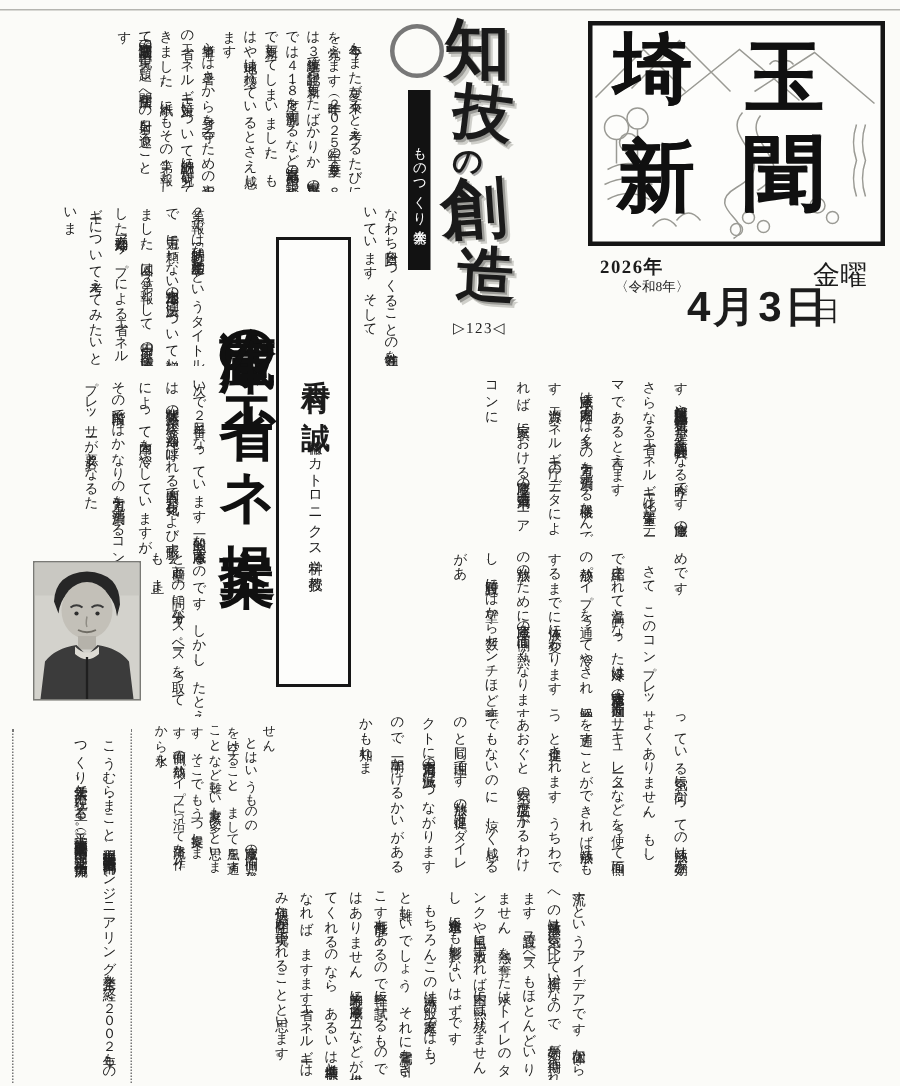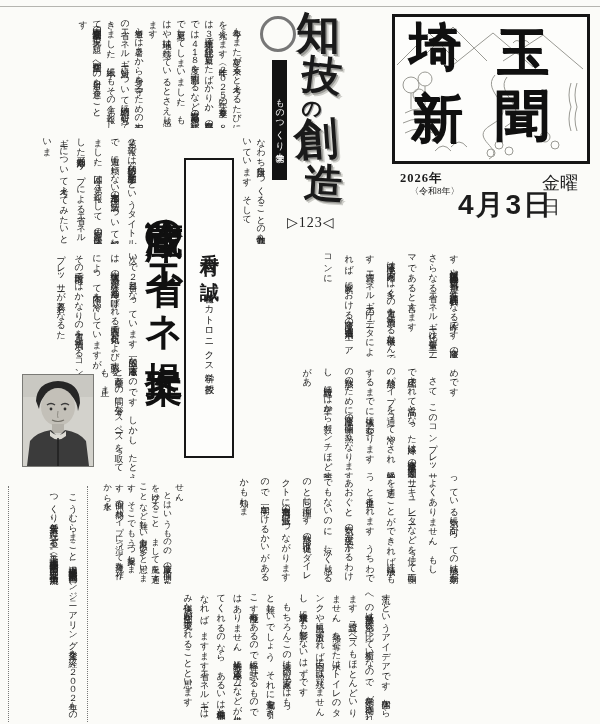--- a/index.html
+++ b/index.html
@@ -53,21 +53,21 @@
   .lg0 { right:4px;  top:-4px;  font-size:44px; }
   .lg1 { right:2px;  top:40px;  font-size:40px; transform:rotate(7deg); }
   .lg2 { right:22px; top:82px;  font-size:20px; text-shadow:1px 1px 0 #aaa; }
   .lg3 { right:6px;  top:102px; font-size:44px; transform:rotate(-4deg); }
   .lg4 { right:0px;  top:148px; font-size:40px; transform:rotate(3deg); }
   .logo-ribbon { position:absolute; left:26px; top:44px; width:15px; height:120px;
                  background:#121212; display:flex; align-items:center; justify-content:center; }
   .logo-ribbon span { writing-mode:vertical-rl; text-orientation:upright; color:#fff;
                       font-size:9px; letter-spacing:0.5px; line-height:1;
                       font-family:"Liberation Sans","DejaVu Sans",sans-serif; }
-  .issue-no { position:absolute; left:287px; top:214px; font-size:14px; letter-spacing:1px; color:#222;text-align:center; }
+  .issue-no { position:absolute; left:302px; top:214px; font-size:10px; letter-spacing:1px; color:#222;text-align:center; }
 
   
   .author-box {
     position:absolute; left:184px; top:158px; width:50px; height:300px;
     border:2px solid #161616; background:#fdfdfb;
     display:flex; align-items:center; justify-content:center;
   }
   .author-inner { writing-mode:vertical-rl; text-orientation:upright; line-height:1.1; }
   .author-name  { font-size:19px; font-weight:bold; letter-spacing:3px; }
   .author-affil { font-size:9.5px; letter-spacing:0.5px; }

